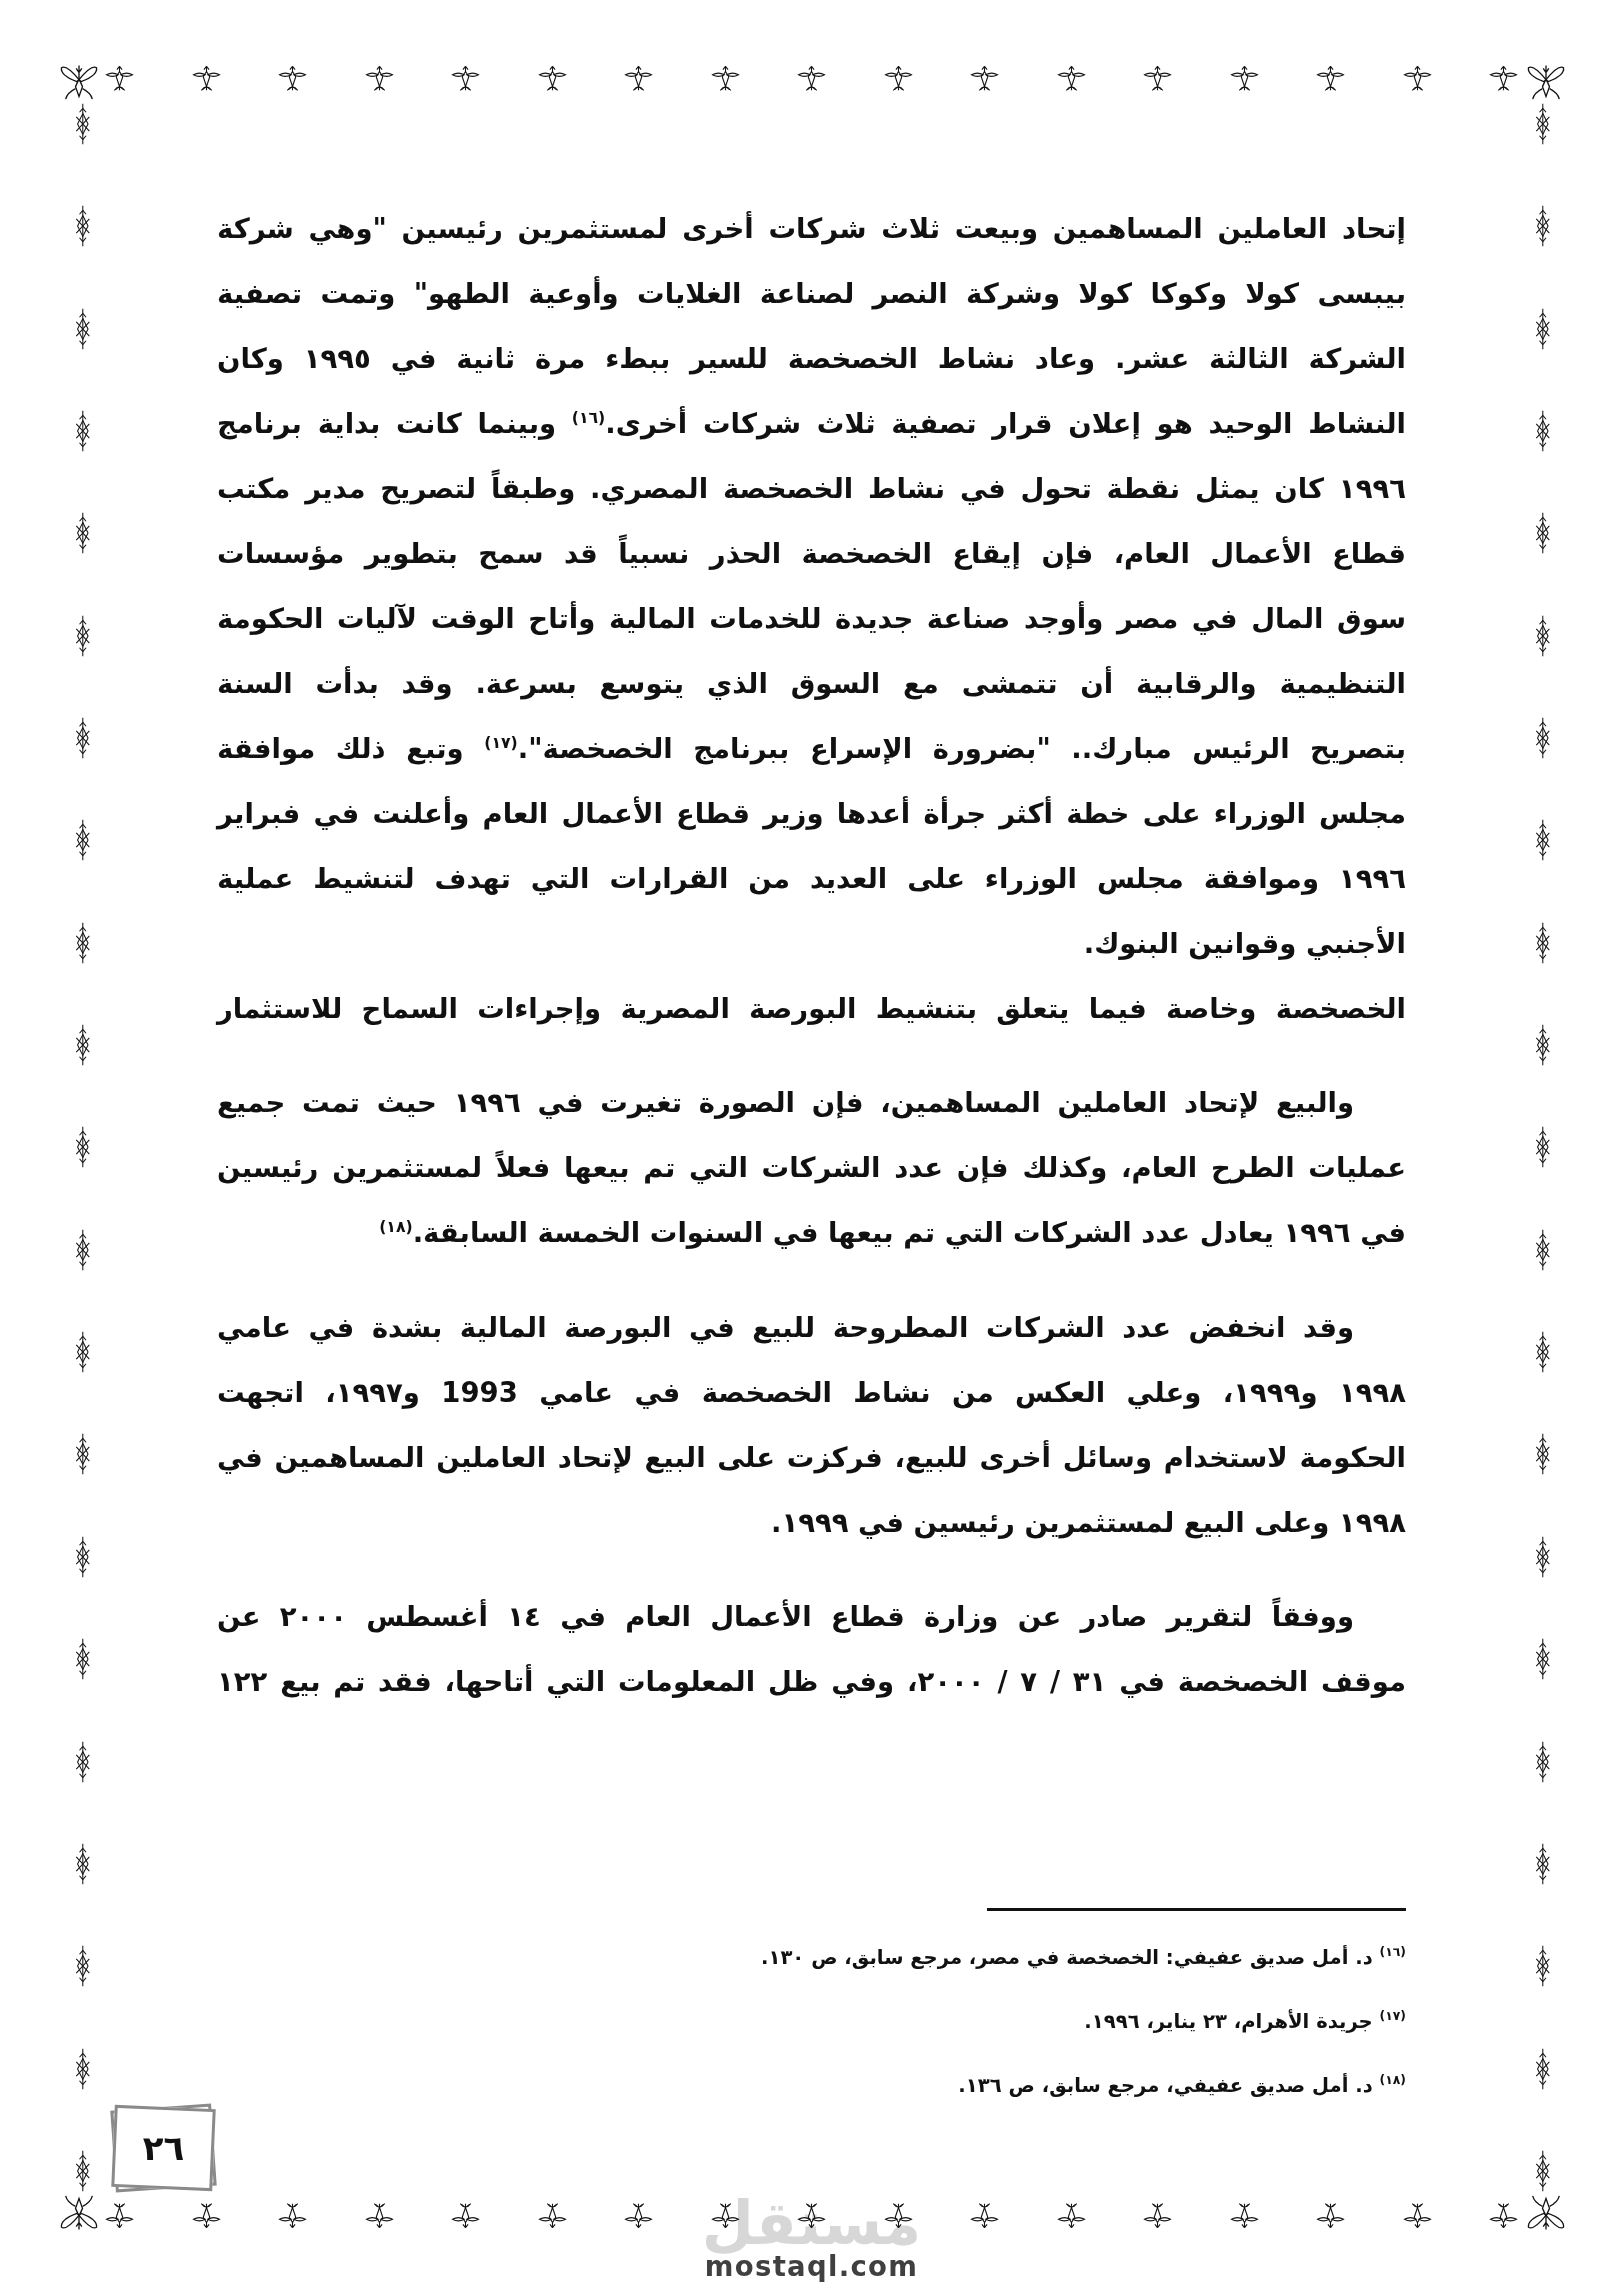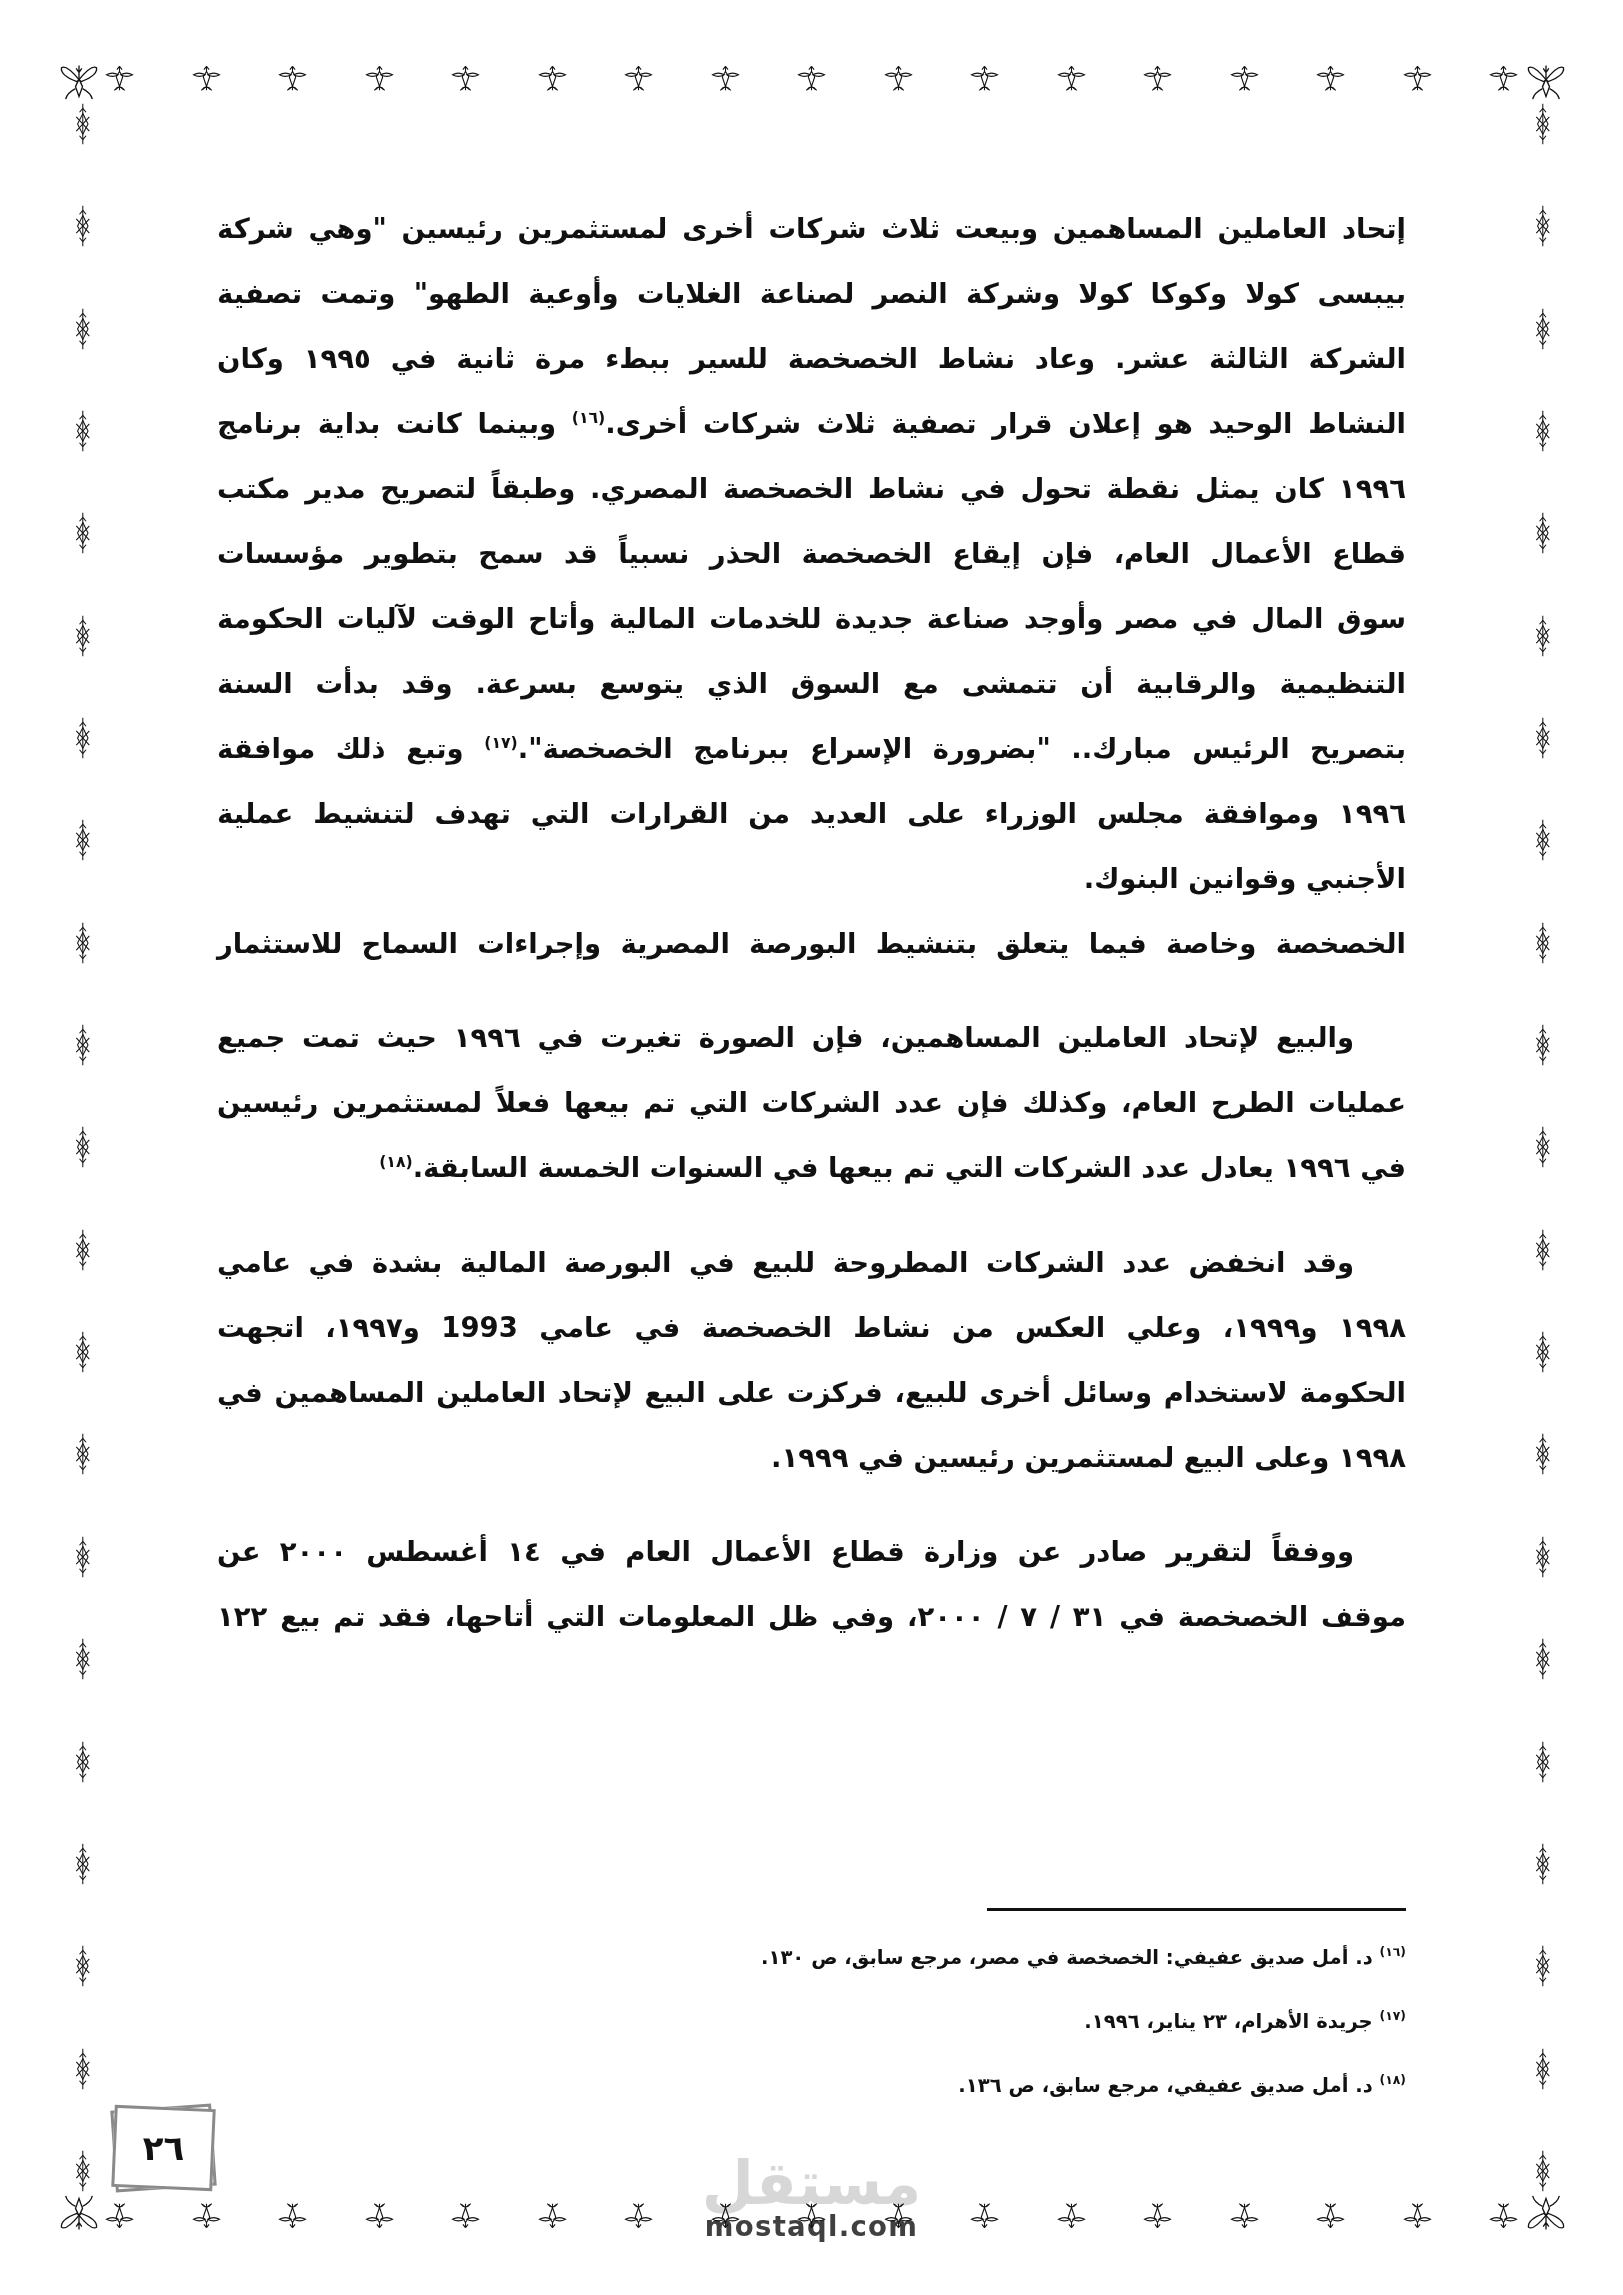--- a/index.html
+++ b/index.html
@@ -59,21 +59,21 @@
   .page-number-box .rect{position:absolute;inset:3.9px;border:3.3px solid #8a8a8a;background:transparent;}
   .page-number-box .r1{transform:rotate(-4deg);}
   .page-number-box .r2{transform:rotate(2.5deg);background:#ffffff;}
   .page-number-box .num{
     position:absolute;inset:0;display:flex;align-items:center;justify-content:center;
     font-size:34px;font-weight:bold;color:#111;z-index:3;
   }
 
   
   .watermark{position:absolute;left:0;right:0;top:2152px;text-align:center;z-index:1;}
-  .wm-ar{font-size:60px;font-weight:bold;color:#d7d7d7;line-height:1.05;direction:rtl;}
+  .wm-ar{font-size:60px;font-weight:bold;color:#d7d7d7;line-height:1.05;direction:rtl;margin-top:40px;}
   .wm-en{font-size:27.5px;font-weight:bold;color:#404040;letter-spacing:1.3px;margin-top:-5.2px;}
 </style>
 </head>
 <body>
 
 <div class="page">
 
   <div class="border-h border-top">
       <svg width="29" height="26" viewBox="0 0 44 40" fill="none" stroke="#141414" stroke-width="1.7">
         <path d="M22 2 L22 11"></path>
@@ -647,20 +647,21 @@
       <div class="para">
         <div class="line"><span>إتحاد العاملين المساهمين وبيعت ثلاث شركات أخرى لمستثمرين رئيسين "وهي شركة</span></div>
         <div class="line"><span>بيبسى كولا وكوكا كولا وشركة النصر لصناعة الغلايات وأوعية الطهو" وتمت تصفية</span></div>
         <div class="line"><span>الشركة الثالثة عشر. وعاد نشاط الخصخصة للسير ببطء مرة ثانية في ١٩٩٥ وكان</span></div>
         <div class="line"><span>النشاط الوحيد هو إعلان قرار تصفية ثلاث شركات أخرى.</span><sup class="fnref">(١٦)</sup><span> وبينما كانت بداية برنامج</span></div>
         <div class="line"><span>١٩٩٦ كان يمثل نقطة تحول في نشاط الخصخصة المصري. وطبقاً لتصريح مدير مكتب</span></div>
         <div class="line"><span>قطاع الأعمال العام، فإن إيقاع الخصخصة الحذر نسبياً قد سمح بتطوير مؤسسات</span></div>
         <div class="line"><span>سوق المال في مصر وأوجد صناعة جديدة للخدمات المالية وأتاح الوقت لآليات الحكومة</span></div>
         <div class="line"><span>التنظيمية والرقابية أن تتمشى مع السوق الذي يتوسع بسرعة. وقد بدأت السنة</span></div>
         <div class="line"><span>بتصريح الرئيس مبارك.. "بضرورة الإسراع ببرنامج الخصخصة".</span><sup class="fnref">(١٧)</sup><span> وتبع ذلك موافقة</span></div>
+        <div class="line"><span>مجلس الوزراء على خطة أكثر جرأة أعدها وزير قطاع الأعمال العام وأعلنت في فبراير</span></div>
         <div class="line"><span>١٩٩٦ وموافقة مجلس الوزراء على العديد من القرارات التي تهدف لتنشيط عملية</span></div>
         <div class="line end"><span>الأجنبي وقوانين البنوك.</span></div>
         <div class="line"><span>الخصخصة وخاصة فيما يتعلق بتنشيط البورصة المصرية وإجراءات السماح للاستثمار</span></div>
       </div>
       <div class="para indent">
         <div class="line"><span>والبيع لإتحاد العاملين المساهمين، فإن الصورة تغيرت في ١٩٩٦ حيث تمت جميع</span></div>
         <div class="line"><span>عمليات الطرح العام، وكذلك فإن عدد الشركات التي تم بيعها فعلاً لمستثمرين رئيسين</span></div>
         <div class="line end"><span>في ١٩٩٦ يعادل عدد الشركات التي تم بيعها في السنوات الخمسة السابقة.</span><sup class="fnref">(١٨)</sup></div>
       </div>
       <div class="para indent">

